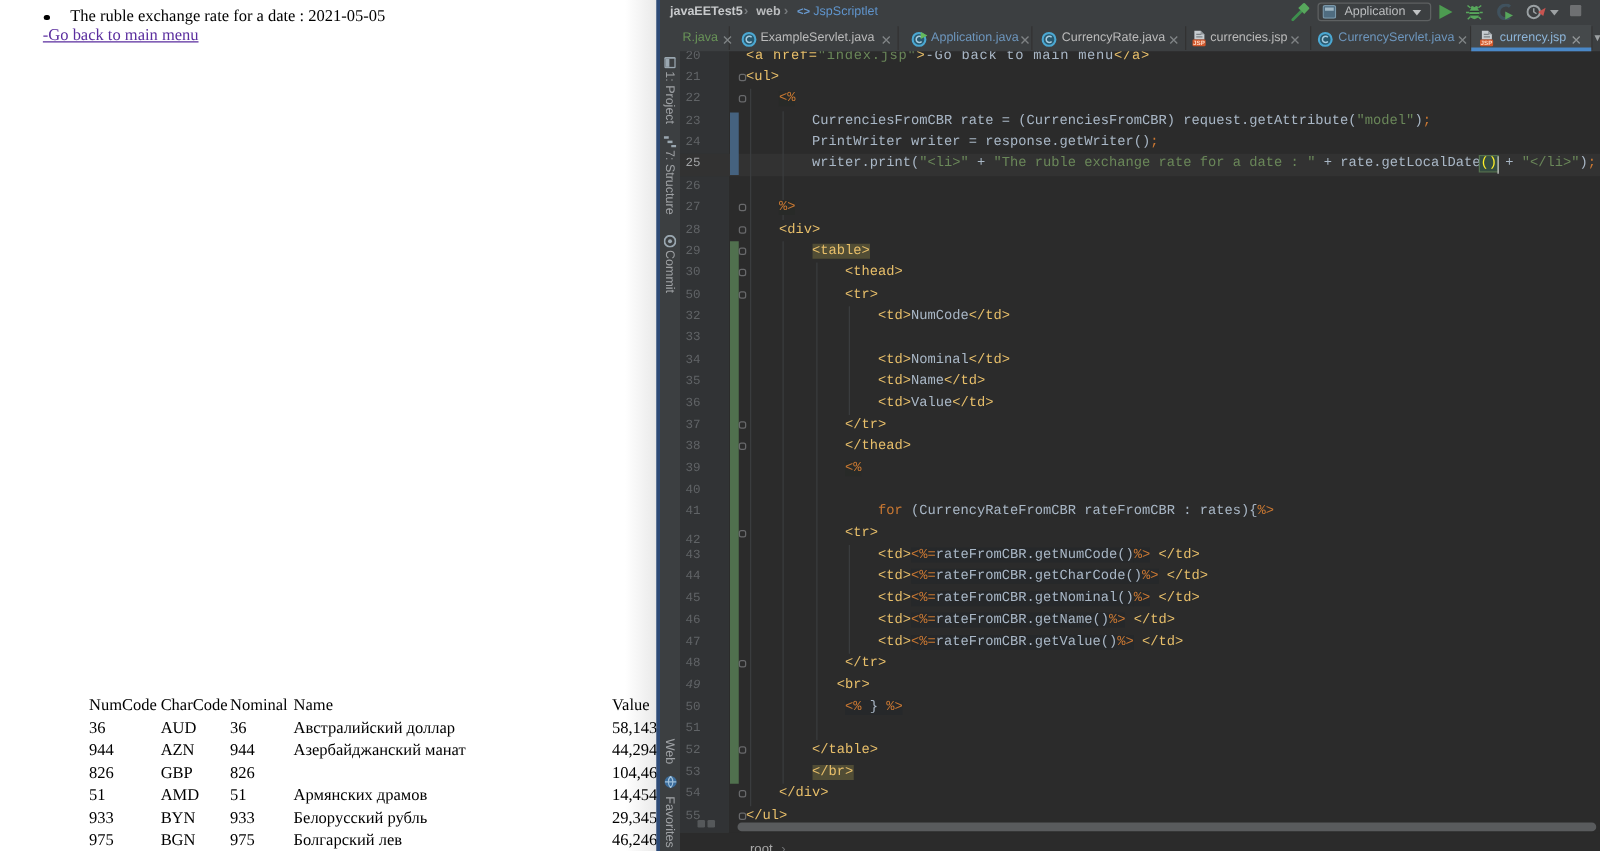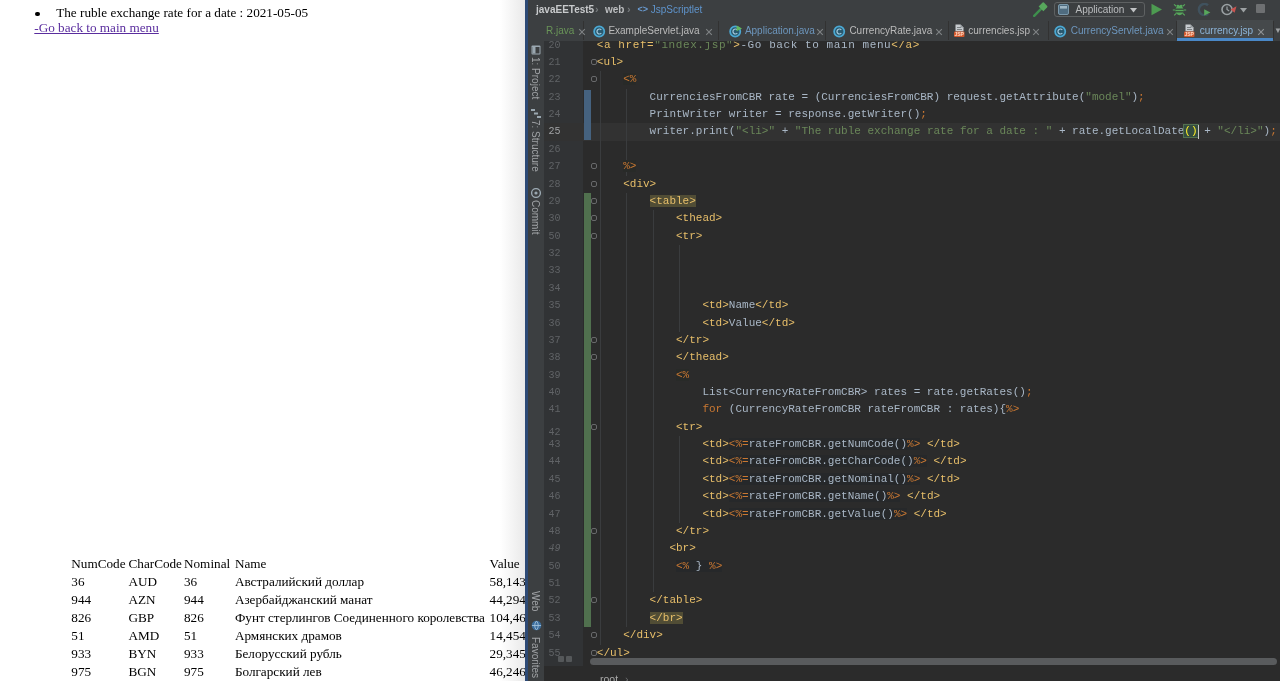--- a/index.html
+++ b/index.html
@@ -34,21 +34,20 @@
         <span style="position:absolute;left:39.3px;top:0;white-space:nowrap;">944</span>
         <span style="position:absolute;left:96.5px;top:0;white-space:nowrap;">AZN</span>
         <span style="position:absolute;left:152.0px;top:0;white-space:nowrap;">944</span>
         <span style="position:absolute;left:202.9px;top:0;white-space:nowrap;">Азербайджанский манат</span>
         <span style="position:absolute;left:457.6px;top:0;white-space:nowrap;">44,2947</span>
       </div>
 <div style="position:absolute;left:0;top:610.1px;width:524px;height:17px;">
         <span style="position:absolute;left:39.3px;top:0;white-space:nowrap;">826</span>
         <span style="position:absolute;left:96.5px;top:0;white-space:nowrap;">GBP</span>
         <span style="position:absolute;left:152.0px;top:0;white-space:nowrap;">826</span>
-        <span style="position:absolute;left:202.9px;top:0;white-space:nowrap;">Фунт стерлингов Соединенного королевства</span>
         <span style="position:absolute;left:457.6px;top:0;white-space:nowrap;">104,4638</span>
       </div>
 <div style="position:absolute;left:0;top:628.0px;width:524px;height:17px;">
         <span style="position:absolute;left:39.3px;top:0;white-space:nowrap;">51</span>
         <span style="position:absolute;left:96.5px;top:0;white-space:nowrap;">AMD</span>
         <span style="position:absolute;left:152.0px;top:0;white-space:nowrap;">51</span>
         <span style="position:absolute;left:202.9px;top:0;white-space:nowrap;">Армянских драмов</span>
         <span style="position:absolute;left:457.6px;top:0;white-space:nowrap;">14,4549</span>
       </div>
 <div style="position:absolute;left:0;top:645.9px;width:524px;height:17px;">
@@ -148,26 +147,27 @@
 <div style="position:absolute;left:0;top:53.95px;height:17.37px;"><span style="color:#e8bf6a;">&lt;ul&gt;</span></div>
 <div style="position:absolute;left:0;top:71.32px;height:17.37px;">    <span style="color:#ca7832;background:#282a28;">&lt;%</span></div>
 <div style="position:absolute;left:0;top:88.69px;height:17.37px;">        <span style="color:#a9b7c6;">CurrenciesFromCBR rate = (CurrenciesFromCBR) request.getAttribute(</span><span style="color:#6a8759;">"model"</span><span style="color:#a9b7c6;">)</span><span style="color:#cc7832;">;</span></div>
 <div style="position:absolute;left:0;top:106.06px;height:17.37px;">        <span style="color:#a9b7c6;">PrintWriter writer = response.getWriter()</span><span style="color:#cc7832;">;</span></div>
 <div style="position:absolute;left:0;top:123.43px;height:17.37px;">        <span style="color:#a9b7c6;">writer.print(</span><span style="color:#6a8759;">"&lt;li&gt;"</span><span style="color:#a9b7c6;"> + </span><span style="color:#6a8759;">"The ruble exchange rate for a date : "</span><span style="color:#a9b7c6;"> + rate.getLocalDate</span><span style="color:#ffef28;background:#344c41;outline:1px solid #53714f;">()</span><span style="color:#a9b7c6;"> + </span><span style="color:#6a8759;">"&lt;/li&gt;"</span><span style="color:#a9b7c6;">)</span><span style="color:#cc7832;">;</span></div>
 <div style="position:absolute;left:0;top:158.17px;height:17.37px;">    <span style="color:#ca7832;background:#282a28;">%&gt;</span></div>
 <div style="position:absolute;left:0;top:175.54px;height:17.37px;">    <span style="color:#e8bf6a;">&lt;div&gt;</span></div>
 <div style="position:absolute;left:0;top:192.91px;height:17.37px;">        <span style="color:#e8bf6a;background:#514d35;">&lt;table&gt;</span></div>
 <div style="position:absolute;left:0;top:210.28px;height:17.37px;">            <span style="color:#e8bf6a;">&lt;thead&gt;</span></div>
 <div style="position:absolute;left:0;top:227.65px;height:17.37px;">            <span style="color:#e8bf6a;">&lt;tr&gt;</span></div>
+<div style="position:absolute;left:0;top:245.02px;height:17.37px;">                <span style="color:#e8bf6a;">&lt;td&gt;</span><span style="color:#a9b7c6;">NumCode</span><span style="color:#e8bf6a;">&lt;/td&gt;</span></div>
+<div style="position:absolute;left:0;top:279.76px;height:17.37px;">                <span style="color:#e8bf6a;">&lt;td&gt;</span><span style="color:#a9b7c6;">Nominal</span><span style="color:#e8bf6a;">&lt;/td&gt;</span></div>
 <div style="position:absolute;left:0;top:297.13px;height:17.37px;">                <span style="color:#e8bf6a;">&lt;td&gt;</span><span style="color:#a9b7c6;">Name</span><span style="color:#e8bf6a;">&lt;/td&gt;</span></div>
 <div style="position:absolute;left:0;top:314.50px;height:17.37px;">                <span style="color:#e8bf6a;">&lt;td&gt;</span><span style="color:#a9b7c6;">Value</span><span style="color:#e8bf6a;">&lt;/td&gt;</span></div>
 <div style="position:absolute;left:0;top:331.87px;height:17.37px;">            <span style="color:#e8bf6a;">&lt;/tr&gt;</span></div>
 <div style="position:absolute;left:0;top:349.24px;height:17.37px;">            <span style="color:#e8bf6a;">&lt;/thead&gt;</span></div>
 <div style="position:absolute;left:0;top:366.61px;height:17.37px;">            <span style="color:#ca7832;background:#282a28;">&lt;%</span></div>
-<div style="position:absolute;left:0;top:383.98px;height:17.37px;">                <span style="color:#a9b7c6;">List&lt;CurrencyRateFromCBR&gt; rates = rate.getRates()</span><span style="color:#cc7832;">;</span></div>
 <div style="position:absolute;left:0;top:401.35px;height:17.37px;">                <span style="color:#ca7832;">for </span><span style="color:#a9b7c6;">(CurrencyRateFromCBR rateFromCBR : rates){</span><span style="color:#ca7832;">%&gt;</span></div>
 <div style="position:absolute;left:0;top:418.72px;height:17.37px;">            <span style="color:#e8bf6a;">&lt;tr&gt;</span></div>
 <div style="position:absolute;left:0;top:436.09px;height:17.37px;">                <span style="color:#e8bf6a;">&lt;td&gt;</span><span style="color:#ca7832;background:#26282a;">&lt;%=</span><span style="color:#a9b7c6;background:#26282a;">rateFromCBR.getNumCode()</span><span style="color:#ca7832;background:#26282a;">%&gt;</span><span style="color:#a9b7c6;"> </span><span style="color:#e8bf6a;">&lt;/td&gt;</span></div>
 <div style="position:absolute;left:0;top:453.46px;height:17.37px;">                <span style="color:#e8bf6a;">&lt;td&gt;</span><span style="color:#ca7832;background:#26282a;">&lt;%=</span><span style="color:#a9b7c6;background:#26282a;">rateFromCBR.getCharCode()</span><span style="color:#ca7832;background:#26282a;">%&gt;</span><span style="color:#a9b7c6;"> </span><span style="color:#e8bf6a;">&lt;/td&gt;</span></div>
 <div style="position:absolute;left:0;top:470.83px;height:17.37px;">                <span style="color:#e8bf6a;">&lt;td&gt;</span><span style="color:#ca7832;background:#26282a;">&lt;%=</span><span style="color:#a9b7c6;background:#26282a;">rateFromCBR.getNominal()</span><span style="color:#ca7832;background:#26282a;">%&gt;</span><span style="color:#a9b7c6;"> </span><span style="color:#e8bf6a;">&lt;/td&gt;</span></div>
 <div style="position:absolute;left:0;top:488.20px;height:17.37px;">                <span style="color:#e8bf6a;">&lt;td&gt;</span><span style="color:#ca7832;background:#26282a;">&lt;%=</span><span style="color:#a9b7c6;background:#26282a;">rateFromCBR.getName()</span><span style="color:#ca7832;background:#26282a;">%&gt;</span><span style="color:#a9b7c6;"> </span><span style="color:#e8bf6a;">&lt;/td&gt;</span></div>
 <div style="position:absolute;left:0;top:505.57px;height:17.37px;">                <span style="color:#e8bf6a;">&lt;td&gt;</span><span style="color:#ca7832;background:#26282a;">&lt;%=</span><span style="color:#a9b7c6;background:#26282a;">rateFromCBR.getValue()</span><span style="color:#ca7832;background:#26282a;">%&gt;</span><span style="color:#a9b7c6;"> </span><span style="color:#e8bf6a;">&lt;/td&gt;</span></div>
 <div style="position:absolute;left:0;top:522.94px;height:17.37px;">            <span style="color:#e8bf6a;">&lt;/tr&gt;</span></div>
 <div style="position:absolute;left:0;top:540.31px;height:17.37px;">           <span style="color:#e8bf6a;">&lt;br&gt;</span></div>
 <div style="position:absolute;left:0;top:557.68px;height:17.37px;">            <span style="color:#ca7832;background:#26282a;">&lt;% </span><span style="color:#a9b7c6;background:#26282a;">} </span><span style="color:#ca7832;background:#26282a;">%&gt;</span></div>

